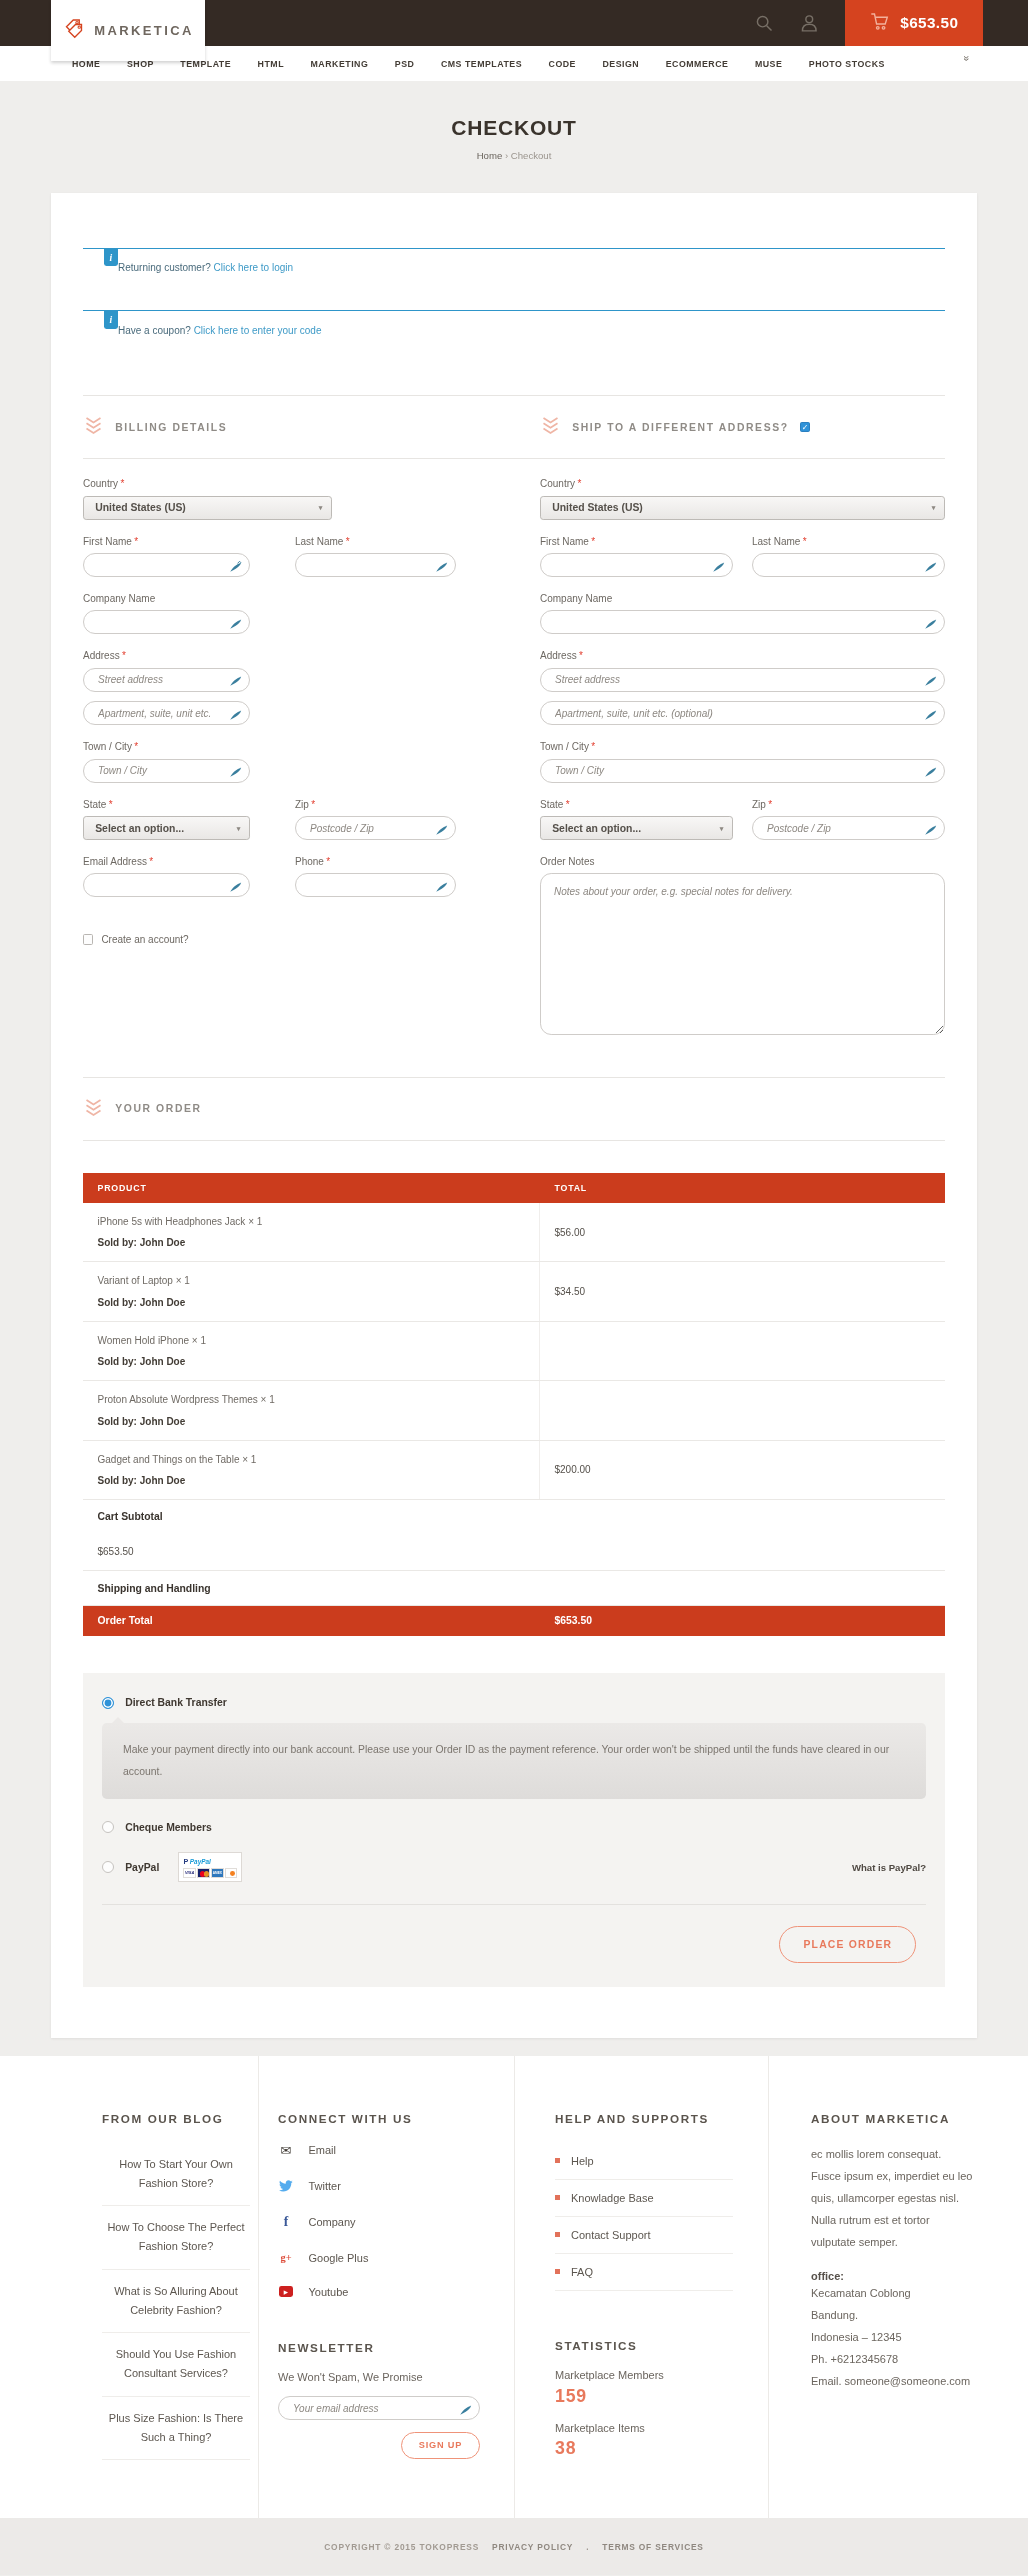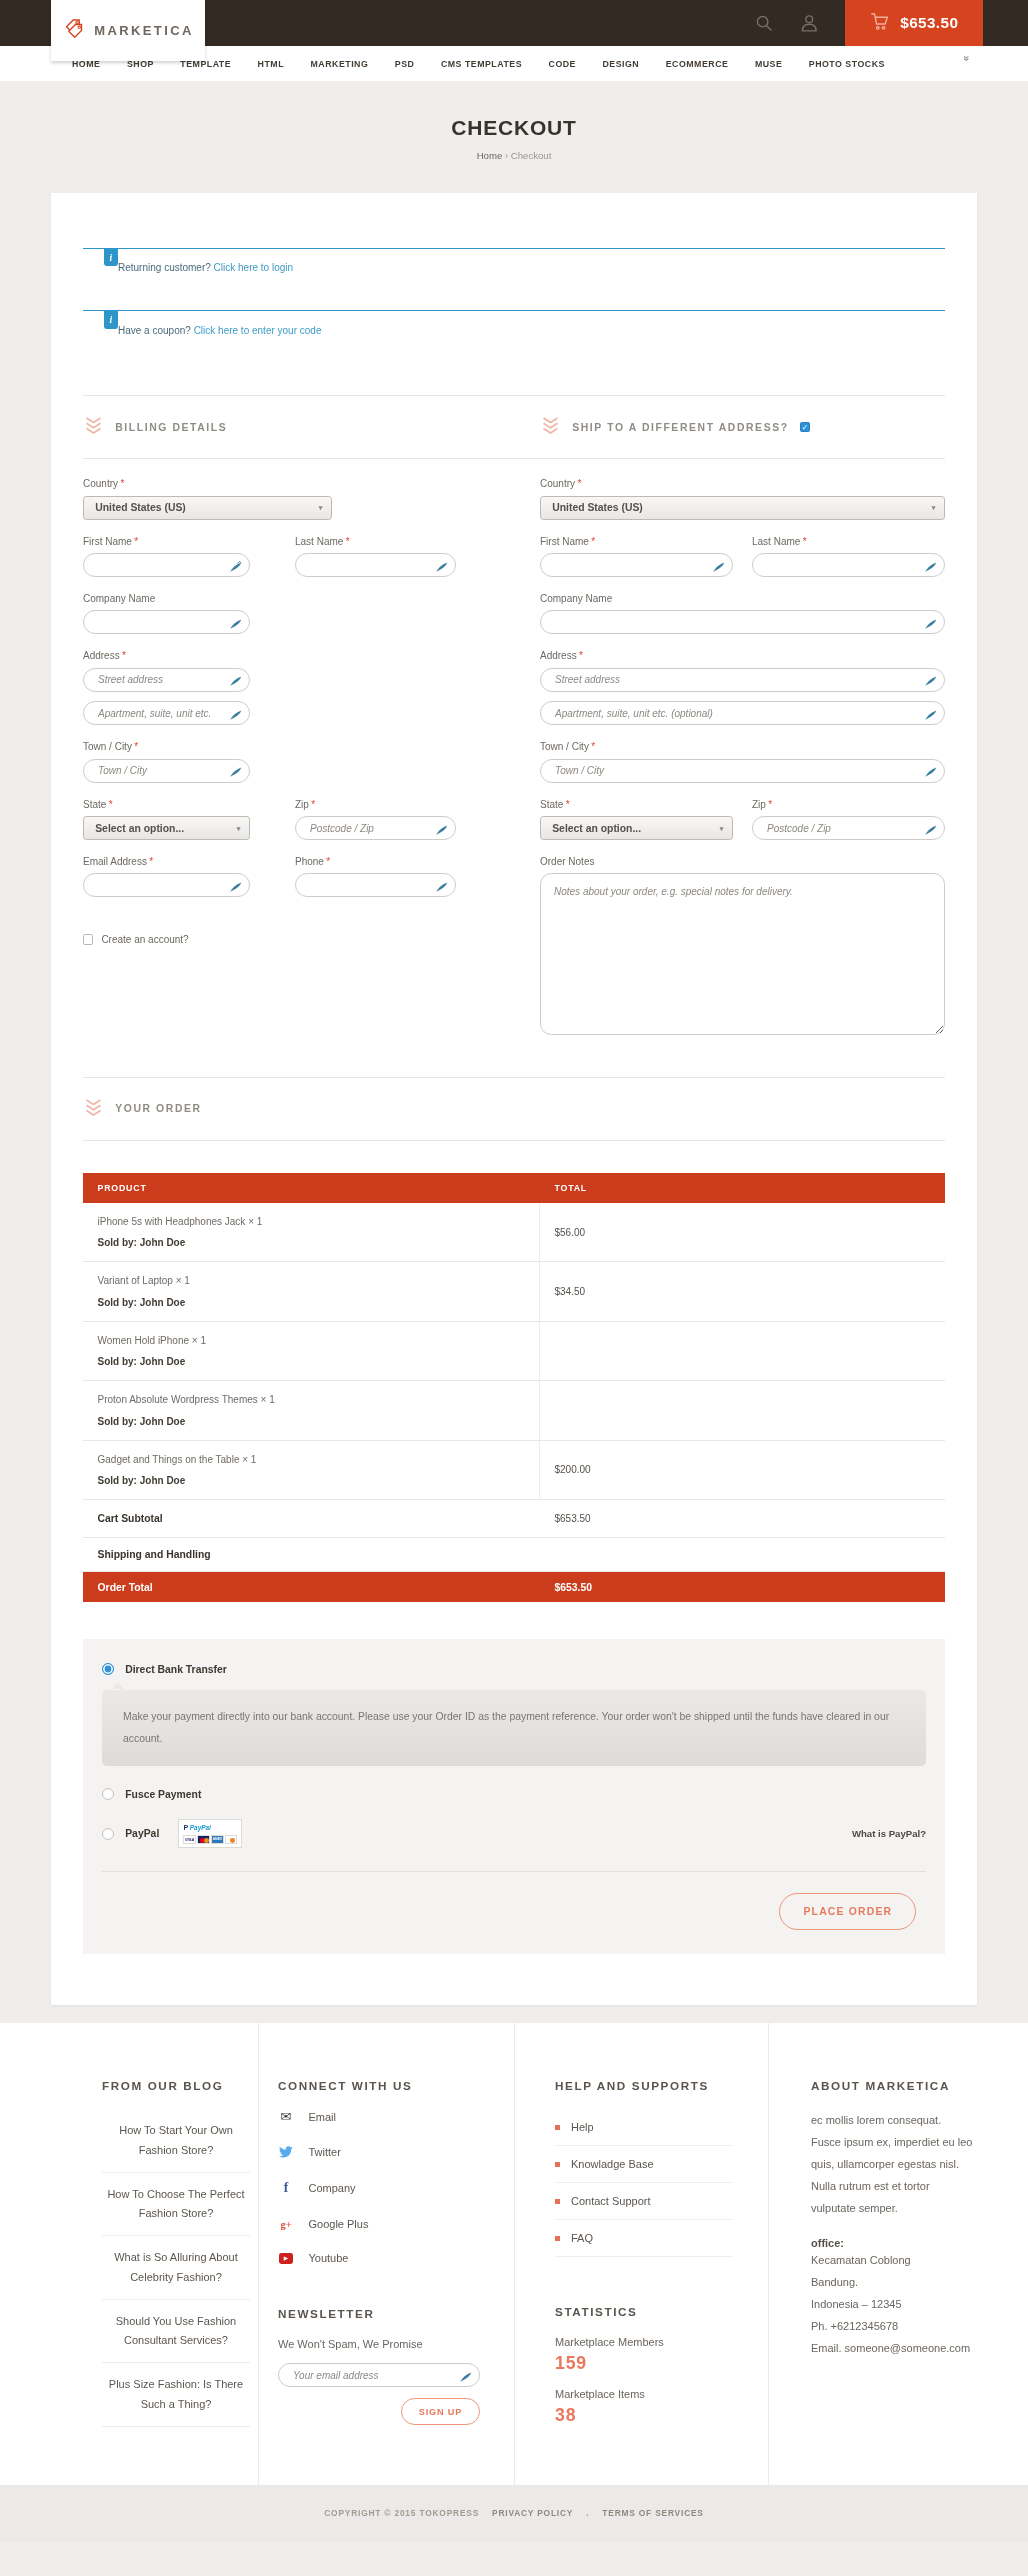--- a/index.html
+++ b/index.html
@@ -490,21 +490,21 @@
         </div>
     </div>
     <div class="trow">
       <div class="cc1">
           <div class="pname">Gadget and Things on the Table × 1</div>
         <div class="soldby">Sold by: John Doe</div>
         </div>
       <div class="cc2">$200.00</div>
     </div>
 
-    <div class="srow" style="min-height:35px;">
+    <div class="srow" style="min-height:35px;flex-direction:column;">
       <div class="cc1">Cart Subtotal</div>
       <div class="cc2" style="justify-content:center;">$653.50</div>
     </div>
     <div class="srow">
       <div class="cc1">Shipping and Handling</div>
     </div>
     <div class="total-bar">
       <span class="cc1">Order Total</span>
       <span class="cc2">$653.50</span>
     </div>
@@ -512,21 +512,21 @@
 
   <div class="paybox">
     <div class="pm-row">
       <span class="radio checked"></span>
       <span>Direct Bank Transfer</span>
     </div>
     <div class="bubble">Make your payment directly into our bank account. Please use your Order ID as the payment reference. Your order won't be shipped until the funds have cleared in our account.</div>
 
     <div class="pm-row pm-cheque">
       <span class="radio"></span>
-      <span>Fusce Payment</span>
+      <span>Cheque Members</span>
     </div>
 
     <div class="pm-row">
       <span class="radio"></span>
       <span>PayPal</span>
       <span class="cards">
         <span class="pp-line">
           <span class="pp-p">P</span>
           <span class="pp-word">PayPal</span>
         </span>

